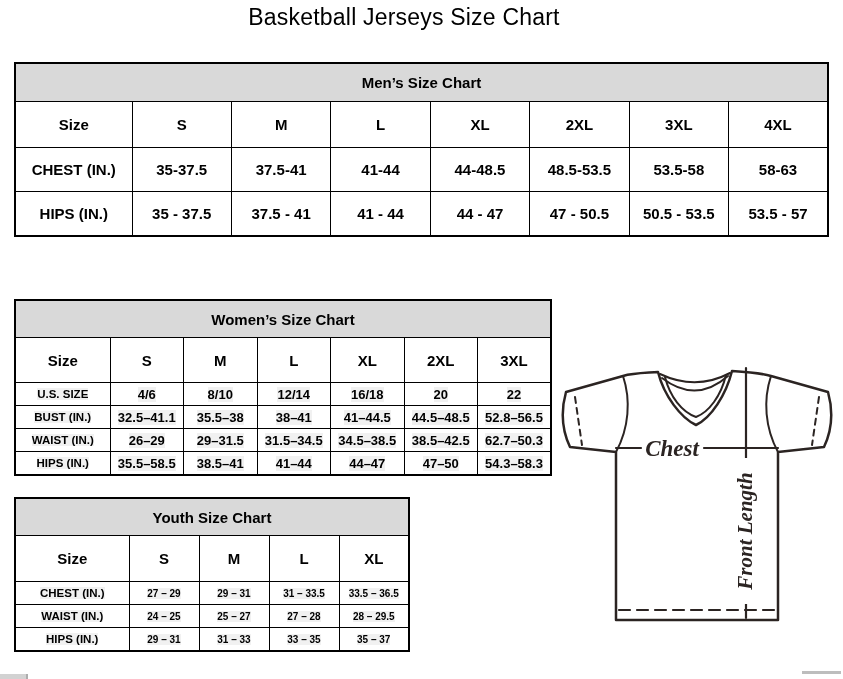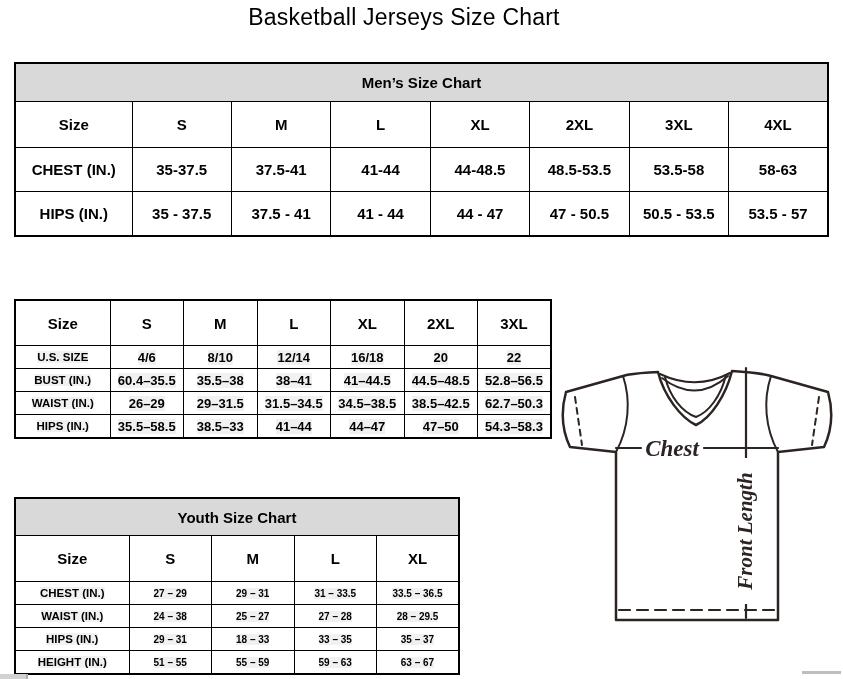--- a/index.html
+++ b/index.html
@@ -26,21 +26,21 @@
   #mens-table tr.caption-row th{height:37px;}
   #mens-table tr.cols-row th{height:45px;font-size:15px;}
   #mens-table tr.data-row td,#mens-table tr.data-row th{height:43px;font-size:15px;}
   
   #womens-table{left:14px;top:299px;width:538px;}
   #womens-table tr.caption-row th{height:36px;}
   #womens-table tr.cols-row th{height:44px;font-size:15px;}
   #womens-table tr.data-row th{height:22px;font-size:11.5px;}
   #womens-table tr.data-row td{height:22px;font-size:13px;}
   
-  #youth-table{left:14px;top:497px;width:446px;}
+  #youth-table{left:14px;top:497px;width:396px;}
   #youth-table tr.caption-row th{height:36px;}
   #youth-table tr.cols-row th{height:45px;font-size:15px;}
   #youth-table tr.data-row th{height:22px;font-size:11.5px;}
   #youth-table tr.data-row td{height:22px;font-size:10px;}
   .hl{background:#f1f1f1;padding:0 0;}
   
   #jersey-svg{position:absolute;left:558px;top:358px;}
   .jersey-label{
     font-family:"Liberation Serif","DejaVu Serif",serif;
     font-style:italic;font-weight:bold;fill:#2b2422;
@@ -106,60 +106,63 @@
   <colgroup>
     <col style="width:95px">
       <col>
       <col>
       <col>
       <col>
       <col>
       <col>
   </colgroup>
   <tbody>
+      <tr class="caption-row">
+    <th colspan="7">Women’s Size Chart</th>
+  </tr>
   <tr class="cols-row">
     <th>Size</th>
     <th>S</th>
     <th>M</th>
     <th>L</th>
     <th>XL</th>
     <th>2XL</th>
     <th>3XL</th>
   </tr>
   <tr class="data-row">
     <th><span class="hl">U.S. SIZE</span></th>
     <td><span class="hl">4/6</span></td>
     <td><span class="hl">8/10</span></td>
     <td><span class="hl">12/14</span></td>
     <td><span class="hl">16/18</span></td>
     <td><span class="hl">20</span></td>
     <td><span class="hl">22</span></td>
   </tr>
   <tr class="data-row">
     <th><span class="hl">BUST (IN.)</span></th>
-    <td><span class="hl">60.4–35.5</span></td>
+    <td><span class="hl">32.5–41.1</span></td>
     <td><span class="hl">35.5–38</span></td>
     <td><span class="hl">38–41</span></td>
     <td><span class="hl">41–44.5</span></td>
     <td><span class="hl">44.5–48.5</span></td>
     <td><span class="hl">52.8–56.5</span></td>
   </tr>
   <tr class="data-row">
     <th><span class="hl">WAIST (IN.)</span></th>
     <td><span class="hl">26–29</span></td>
     <td><span class="hl">29–31.5</span></td>
     <td><span class="hl">31.5–34.5</span></td>
     <td><span class="hl">34.5–38.5</span></td>
     <td><span class="hl">38.5–42.5</span></td>
     <td><span class="hl">62.7–50.3</span></td>
   </tr>
   <tr class="data-row">
     <th><span class="hl">HIPS (IN.)</span></th>
     <td><span class="hl">35.5–58.5</span></td>
-    <td><span class="hl">38.5–33</span></td>
+    <td><span class="hl">38.5–41</span></td>
     <td><span class="hl">41–44</span></td>
     <td><span class="hl">44–47</span></td>
     <td><span class="hl">47–50</span></td>
     <td><span class="hl">54.3–58.3</span></td>
   </tr>
 </tbody>
   </table>
 
 <table id="youth-table" class="size-table">
   <colgroup>
@@ -182,38 +185,31 @@
   </tr>
   <tr class="data-row">
     <th><span class="hl">CHEST (IN.)</span></th>
     <td><span class="hl">27 – 29</span></td>
     <td><span class="hl">29 – 31</span></td>
     <td><span class="hl">31 – 33.5</span></td>
     <td><span class="hl">33.5 – 36.5</span></td>
   </tr>
   <tr class="data-row">
     <th><span class="hl">WAIST (IN.)</span></th>
-    <td><span class="hl">24 – 38</span></td>
+    <td><span class="hl">24 – 25</span></td>
     <td><span class="hl">25 – 27</span></td>
     <td><span class="hl">27 – 28</span></td>
     <td><span class="hl">28 – 29.5</span></td>
   </tr>
   <tr class="data-row">
     <th><span class="hl">HIPS (IN.)</span></th>
     <td><span class="hl">29 – 31</span></td>
-    <td><span class="hl">18 – 33</span></td>
+    <td><span class="hl">31 – 33</span></td>
     <td><span class="hl">33 – 35</span></td>
     <td><span class="hl">35 – 37</span></td>
-  </tr>
-  <tr class="data-row">
-    <th><span class="hl">HEIGHT (IN.)</span></th>
-    <td><span class="hl">51 – 55</span></td>
-    <td><span class="hl">55 – 59</span></td>
-    <td><span class="hl">59 – 63</span></td>
-    <td><span class="hl">63 – 67</span></td>
   </tr>
 </tbody>
   </table>
 
 <svg id="jersey-svg" width="284" height="274" viewBox="-2 -2 284 274">
   <g fill="none" stroke="#2b2422" stroke-width="2.5" stroke-linejoin="round" stroke-linecap="round">
 
     <path d="
       M 98 12
       C 85 13, 73 13, 63 16

